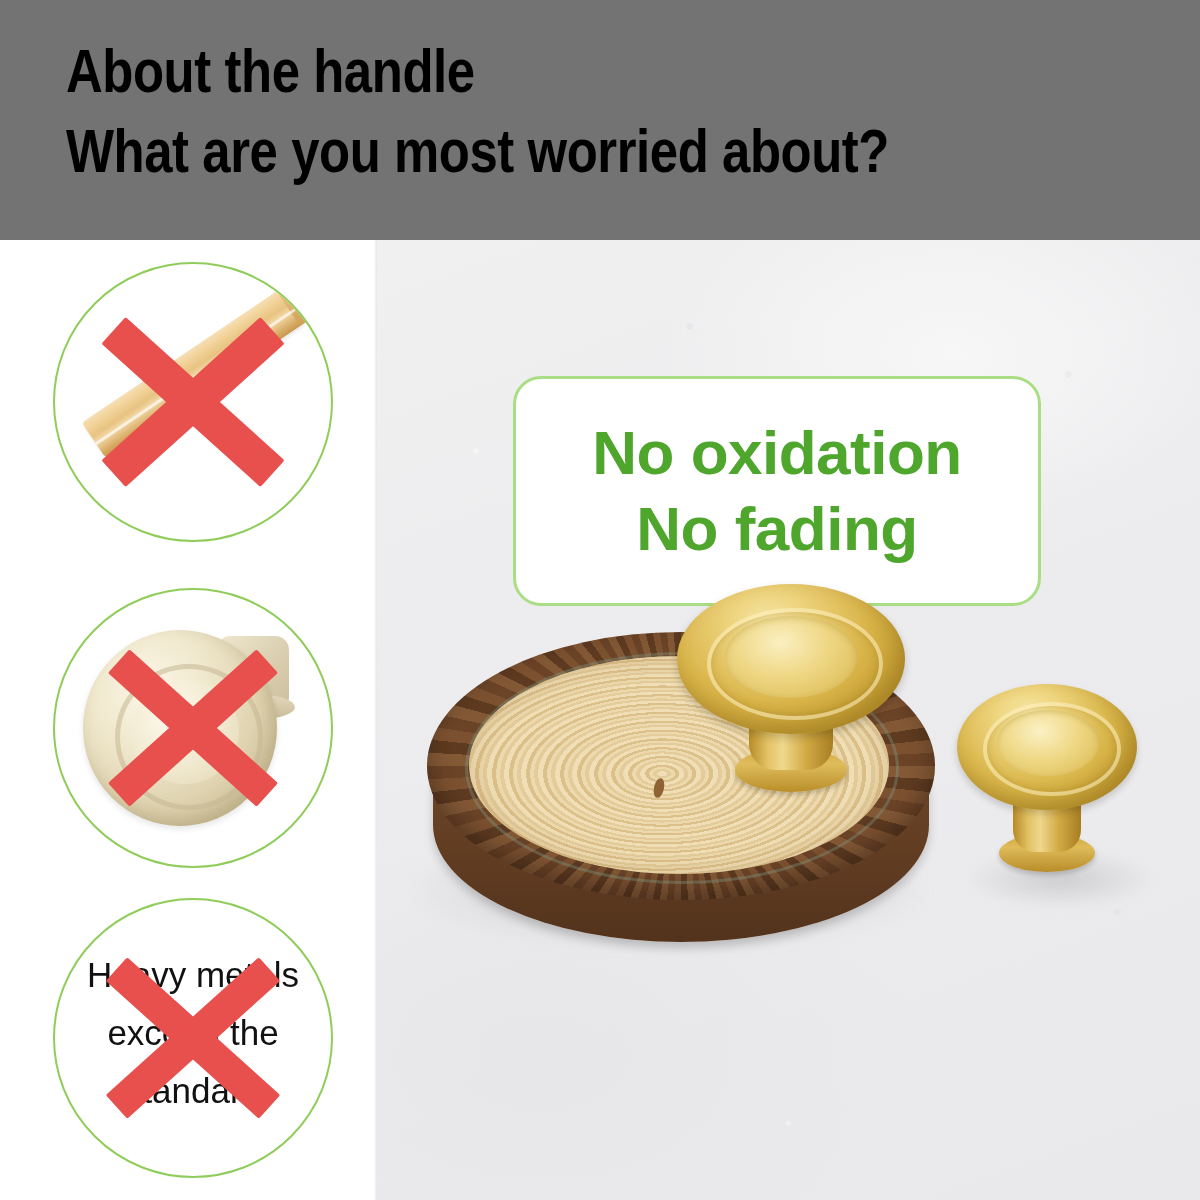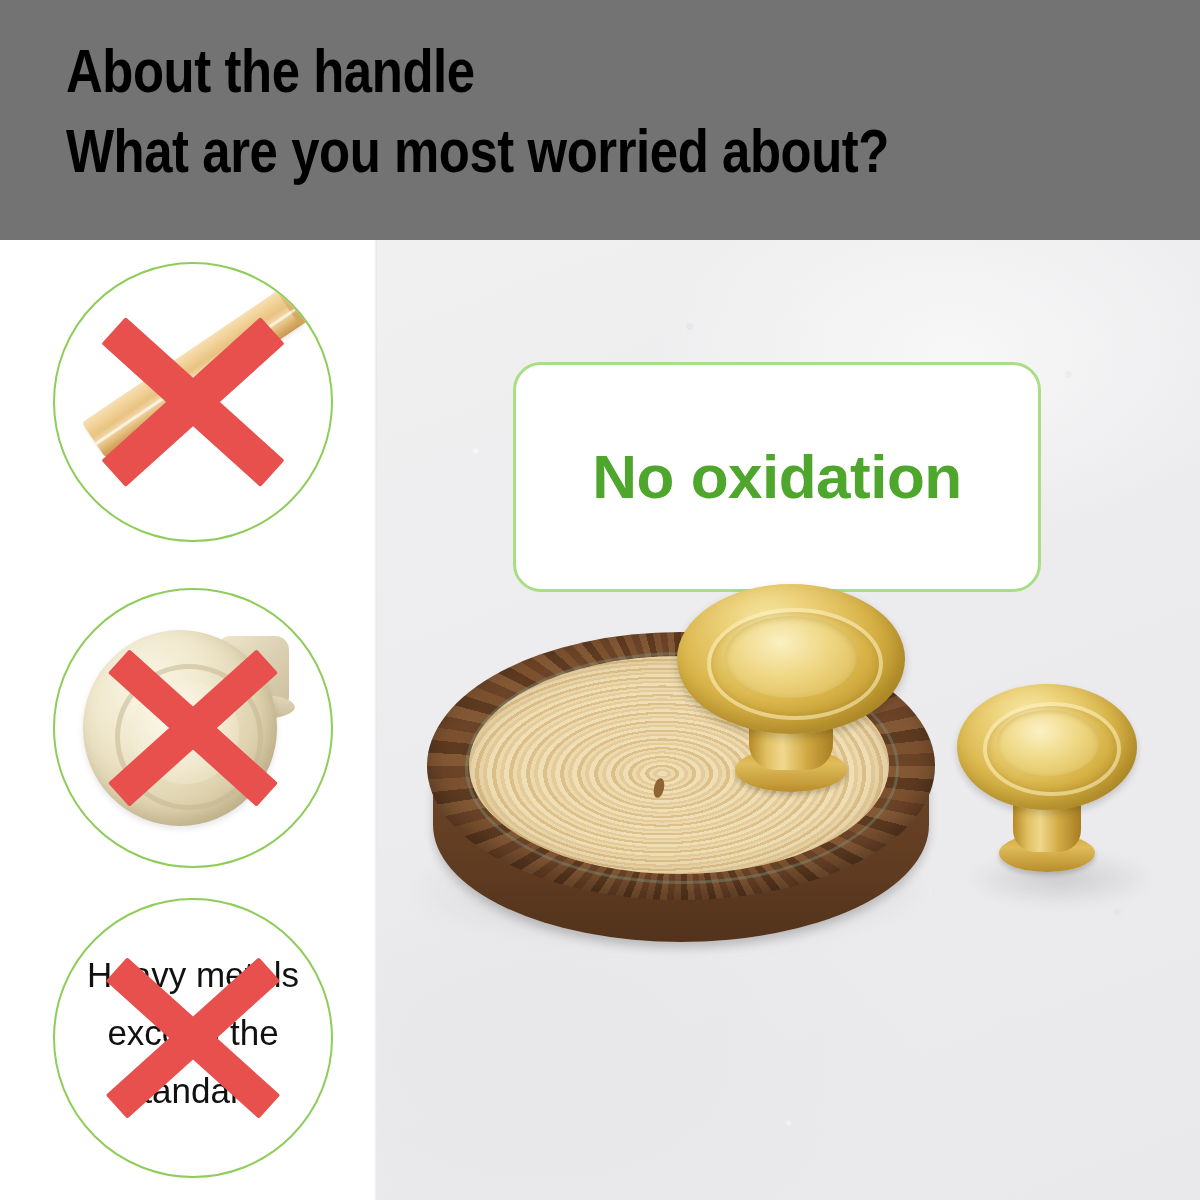--- a/index.html
+++ b/index.html
@@ -134,21 +134,21 @@
   
   .hm-text{
     position:absolute;left:0;top:46px;width:276px;
     text-align:center;color:#111111;
     font-size:35px;line-height:58px;font-weight:400;
   }
   .hm-text div{white-space:nowrap;}
 
   
   .callout{
-    position:absolute;left:136px;top:122px;width:528px;height:230px;
+    position:absolute;left:136px;top:136px;width:528px;height:230px;
     background:#ffffff;
     border:3px solid #a9de84;
     border-radius:28px;
     display:flex;flex-direction:column;
     align-items:center;justify-content:center;
     box-sizing:border-box;
   }
   .callout-line{
     color:#4ea62c;font-weight:bold;font-size:62px;line-height:76px;
     white-space:nowrap;letter-spacing:-0.5px;
@@ -326,20 +326,21 @@
 
     </div>
 
     <div class="divider"></div>
 
     <div class="right-col">
       <div class="noise"></div>
 
       <div class="callout">
         <div class="callout-line">No oxidation</div>
+        <div class="callout-line">No fading</div>
       </div>
 
       <div class="photo">
 
         <div class="shadow-log"></div>
         <div class="shadow-small"></div>
 
         <div class="log">
           <div class="log-side"></div>
           <div class="log-bark"></div>

